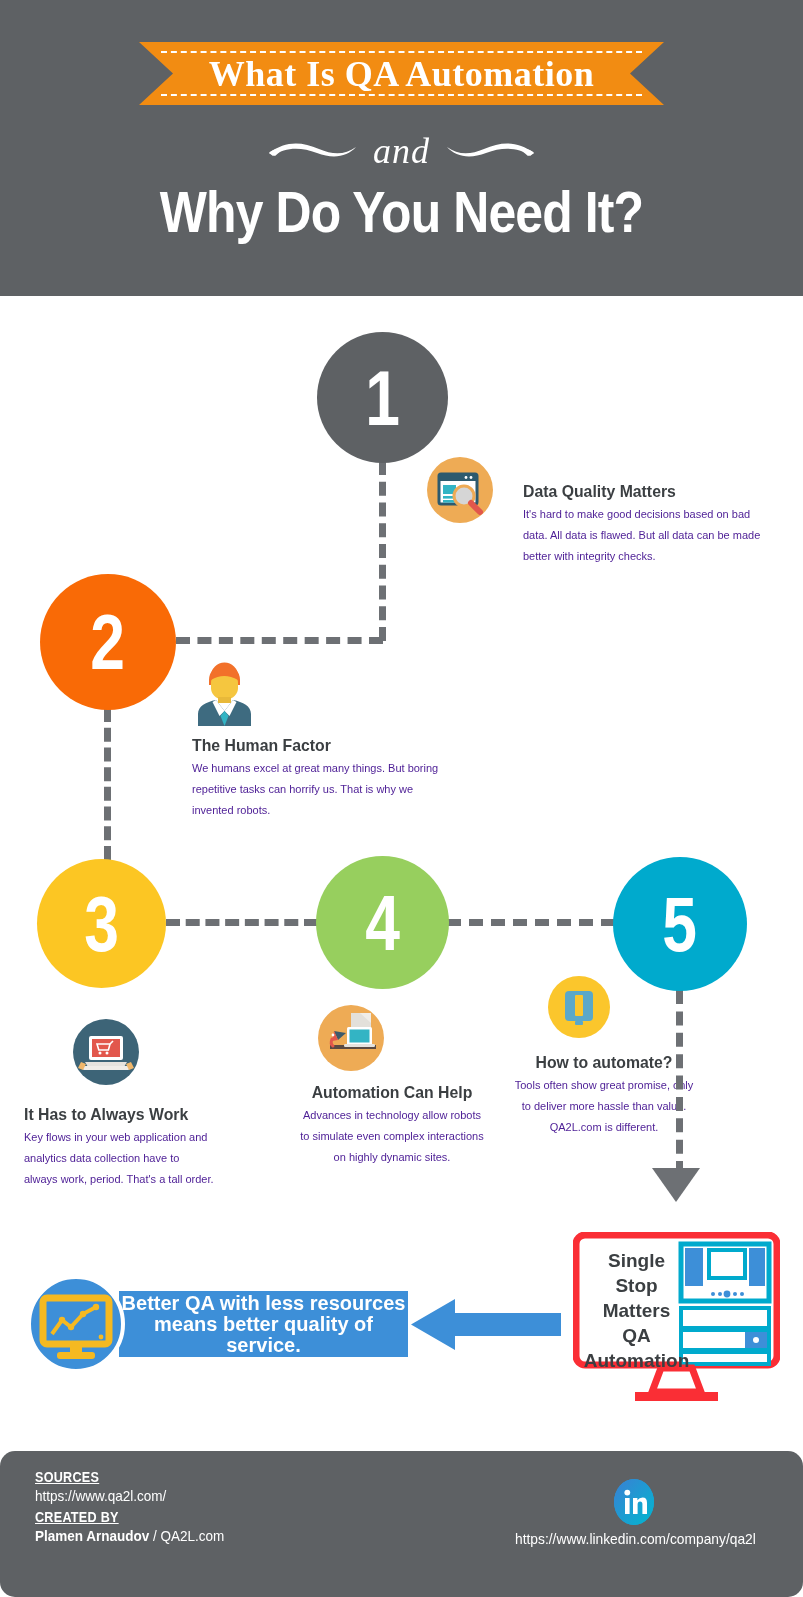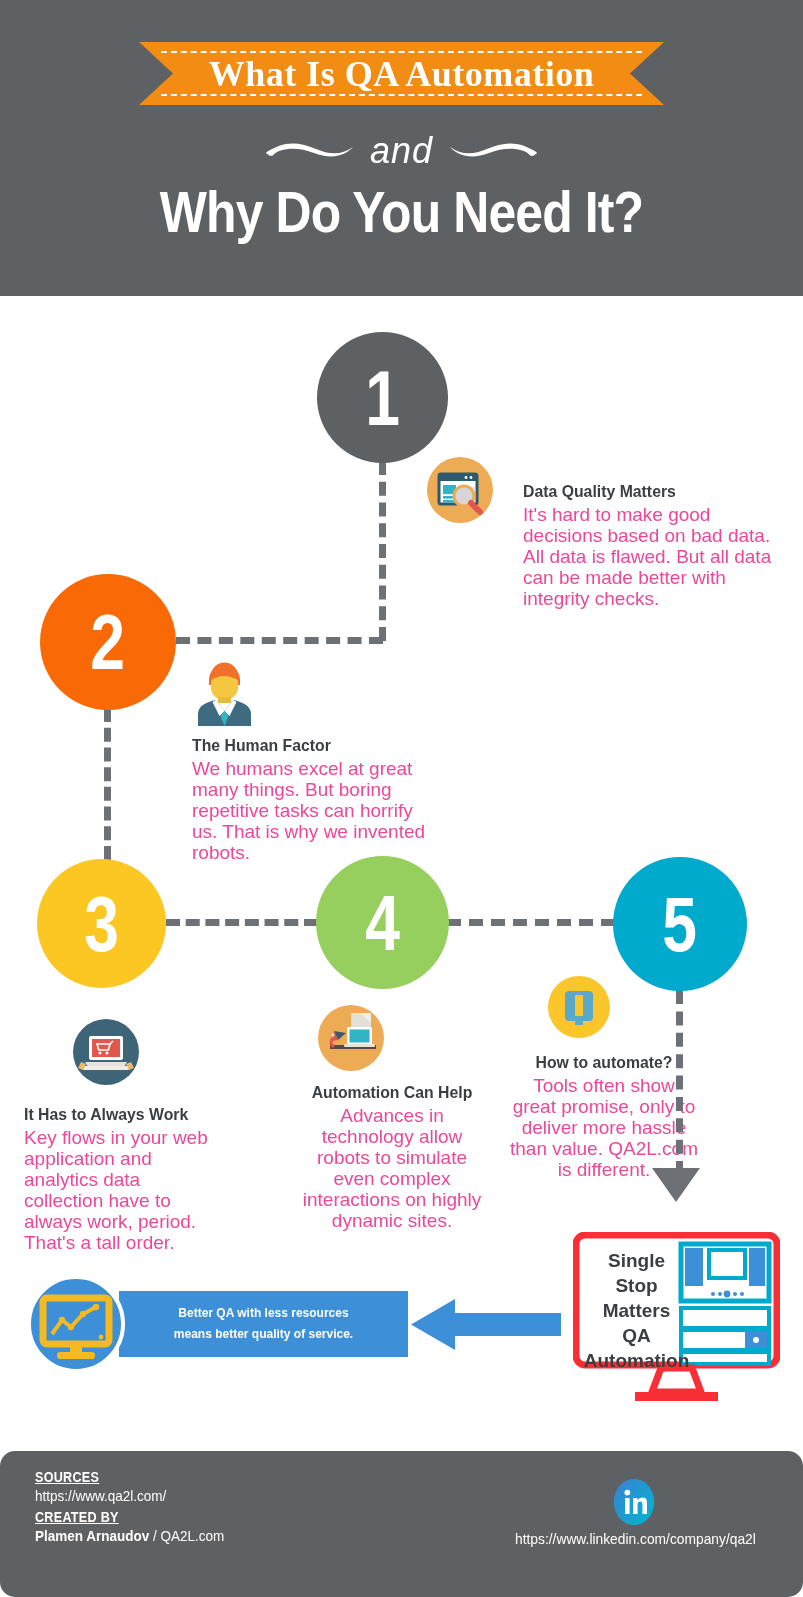--- a/index.html
+++ b/index.html
@@ -35,21 +35,21 @@
     font-weight:bold;font-size:36px;letter-spacing:0.5px;
     white-space:nowrap;
   }
 
   #and-row{
     position:absolute;left:0;top:120px;width:803px;height:62px;
     display:flex;align-items:center;justify-content:center;gap:14px;
   }
   .flourish{display:block;}
   #and-word{
-    color:#ffffff;font-family:Liberation Sans, sans-serif;
+    color:#ffffff;font-family:Liberation Serif, serif;
     font-style:italic;font-size:36px;font-weight:normal;
     letter-spacing:1px;
   }
 
   #main-title{
     position:absolute;left:0;top:180px;width:803px;
     text-align:center;color:#ffffff;
     font-family:"Liberation Sans Narrow","Liberation Sans",sans-serif;
     font-weight:bold;font-size:58px;line-height:64px;
     letter-spacing:-1px;
@@ -98,21 +98,21 @@
 
   
   .block-title{
     font-family:"Liberation Sans Narrow","Liberation Sans",sans-serif;
     font-weight:bold;font-size:17px;color:#3b3f42;
     margin:0 0 2px 0;transform:scaleX(0.93);transform-origin:left center;
   }
   .block-title.center{transform-origin:center center;}
   .block-body{
     font-family:"Liberation Sans",sans-serif;
-    font-size:19px;line-height:21px;color:#ec4899;margin:0;
+    font-size:11px;line-height:21px;color:#4c1d95;margin:0;
   }
 
   
   #block1{position:absolute;left:523px;top:186px;width:250px;}
   #icon1{position:absolute;left:427px;top:161px;width:66px;height:66px;}
   
   #block2{position:absolute;left:192px;top:440px;width:250px;}
   #icon2{position:absolute;left:193px;top:364px;width:63px;height:66px;}
   
   #block3{position:absolute;left:24px;top:809px;width:190px;}
@@ -126,21 +126,21 @@
 
   
   #callout-box{
     position:absolute;left:119px;top:995px;width:289px;height:66px;
     background:#3d8fd8;z-index:3;
   }
   #callout-text{
     position:absolute;left:0;top:0;width:289px;height:66px;
     display:flex;flex-direction:column;align-items:center;justify-content:center;
     color:#ffffff;font-family:"Liberation Sans Narrow","Liberation Sans",sans-serif;
-    font-weight:bold;font-size:12px;line-height:21px;text-align:center;
+    font-weight:bold;font-size:20px;line-height:21px;text-align:center;
   }
   #callout-icon{
     position:absolute;left:26px;top:978px;width:100px;height:100px;z-index:4;
   }
   #big-arrow{position:absolute;left:411px;top:1002px;width:150px;height:53px;z-index:3;}
 
   
   #monitor{position:absolute;left:573px;top:936px;width:207px;height:172px;}
   #monitor-labels{
     position:absolute;left:589px;top:952px;width:95px;height:125px;

